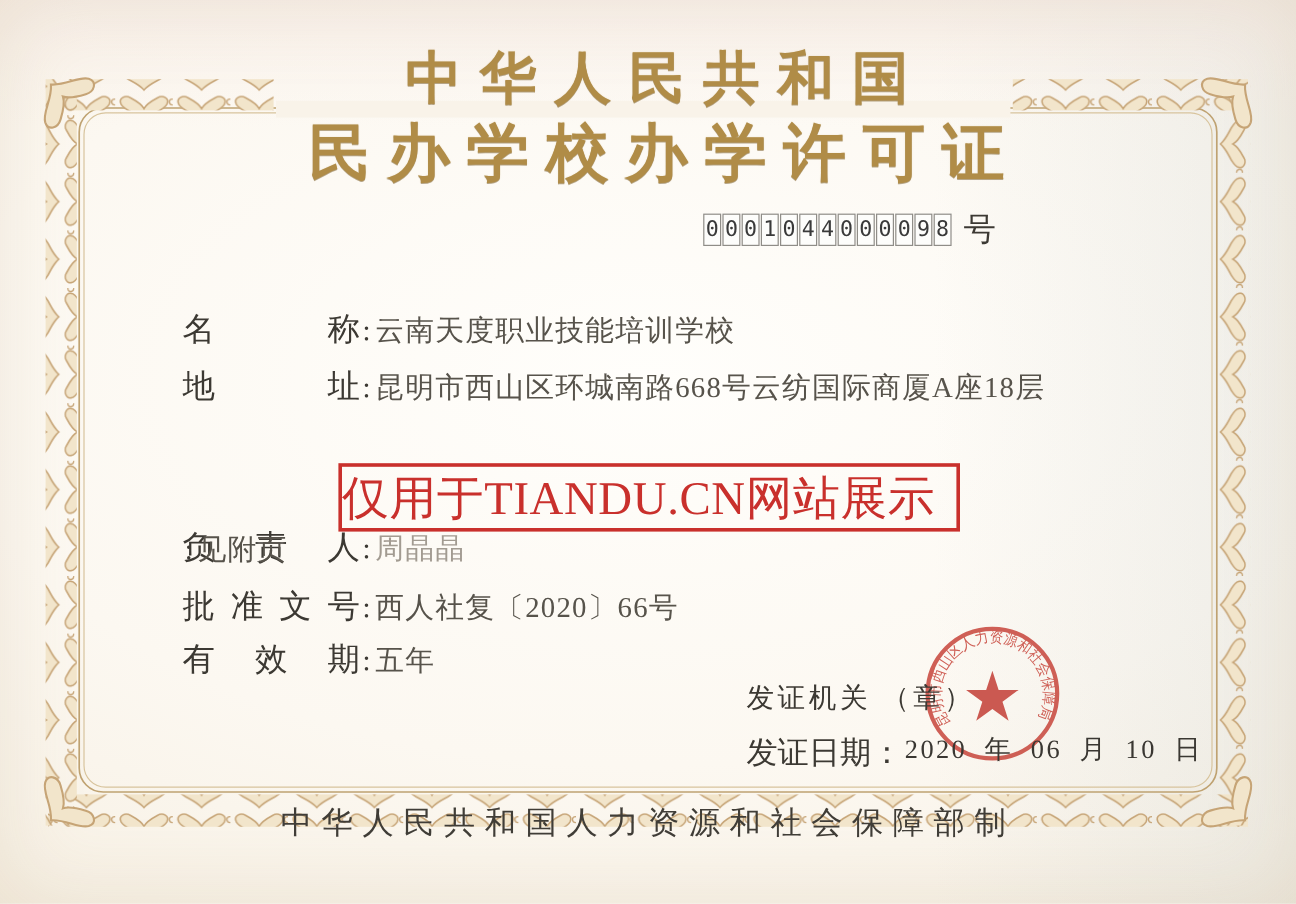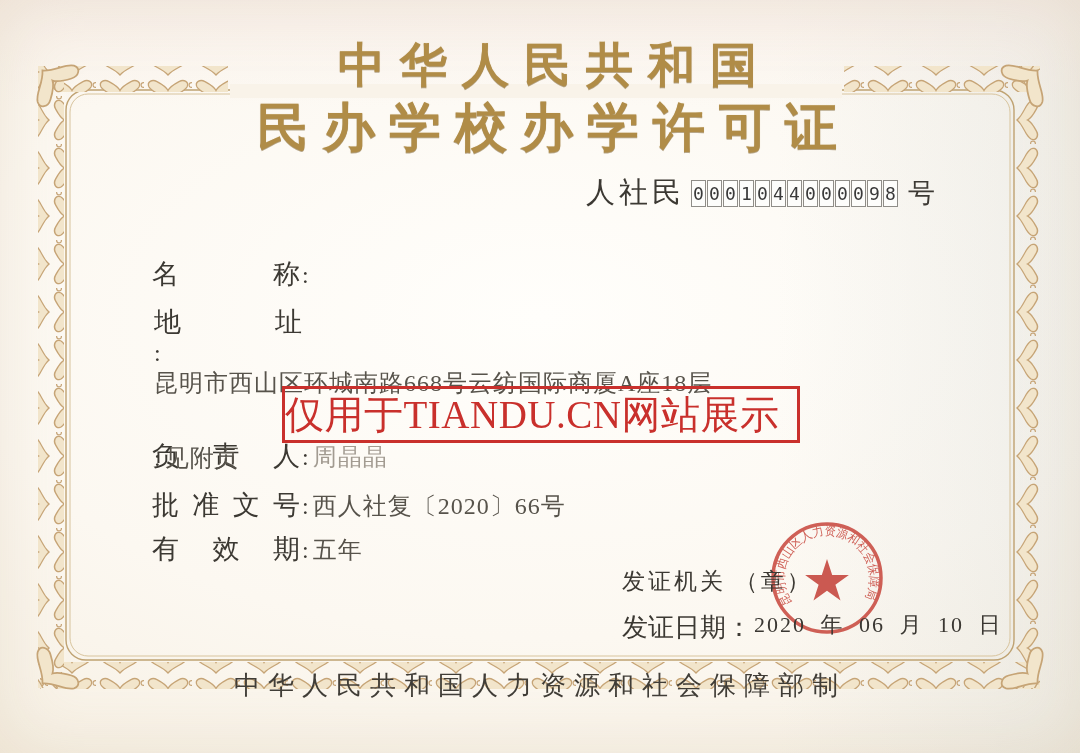--- a/index.html
+++ b/index.html
@@ -30,21 +30,21 @@
         margin-right:1px;font-family:"DejaVu Sans Mono",monospace;font-size:18px;
         line-height:25px;text-align:center;color:#3a3a3a;}
   .certno .suf{font-size:27px;color:#3c3933;margin-left:9px;}
 
   .frow{position:absolute;left:152px;display:flex;align-items:baseline;white-space:nowrap;}
   .frow .lbl{display:inline-block;width:148px;font-size:27px;color:#3c3933;
         text-align:justify;text-align-last:justify;}
   .frow .sep{font-size:24px;color:#3c3933;margin:0 4px 0 2px;}
   .frow .val{font-size:24px;color:#57534b;letter-spacing:1px;}
   .frow .val.faint{color:#a29b91;}
-  .r1{top:256px;} .r2{top:304px;flex-direction:column;} .r3{top:392px;margin-top:46px;} .r4{top:442px;} .r5{top:487px;justify-content:space-between;} .r6{top:531px;}
+  .r1{top:256px;} .r2{top:304px;} .r3{top:392px;margin-top:46px;} .r4{top:442px;} .r5{top:487px;justify-content:space-between;} .r6{top:531px;}
 
   .auth{position:absolute;left:622px;top:566px;font-size:23px;letter-spacing:3px;color:#3c3933;}
   .datelbl{position:absolute;left:622px;top:610px;font-size:26px;color:#3c3933;}
   .dateval{position:absolute;left:754px;top:610px;font-size:22px;color:#3a3732;word-spacing:7px;letter-spacing:2px;}
 
   .footer{position:absolute;top:668px;width:100%;text-align:center;
         font-size:26px;letter-spacing:8px;color:#403d37;}
 
   .watermark{position:absolute;left:282px;top:386px;width:512px;height:51px;z-index:6;
         border:3px solid #c9302c;display:flex;align-items:center;justify-content:flex-start;}
@@ -96,21 +96,20 @@
         <textPath href="#sealArc">昆明市西山区人力资源和社会保障局</textPath>
       </text>
     </g>
   </svg>
 
   <div class="content">
     <div class="title title1">中华人民共和国</div>
     <div class="title title2">民办学校办学许可证</div>
 
     <div class="certno">
-      <span class="pre">人社民</span>
       <span class="boxes">
         <span class="digit">0</span>
         <span class="digit">0</span>
         <span class="digit">0</span>
         <span class="digit">1</span>
         <span class="digit">0</span>
         <span class="digit">4</span>
         <span class="digit">4</span>
         <span class="digit">0</span>
         <span class="digit">0</span>
@@ -118,20 +117,21 @@
         <span class="digit">0</span>
         <span class="digit">9</span>
         <span class="digit">8</span>
       </span>
       <span class="suf">号</span>
     </div>
 
     <div class="frow r1">
       <span class="lbl">名称</span>
         <span class="sep">:</span>
+        <span class="val">云南天度职业技能培训学校</span>
     </div>
     <div class="frow r2">
       <span class="lbl">地址</span>
         <span class="sep">:</span>
         <span class="val">昆明市西山区环城南路668号云纺国际商厦A座18层</span>
     </div>
     <div class="frow r3">
       <span class="lbl">负责人</span>
         <span class="sep">:</span>
         <span class="val faint">周晶晶</span>

